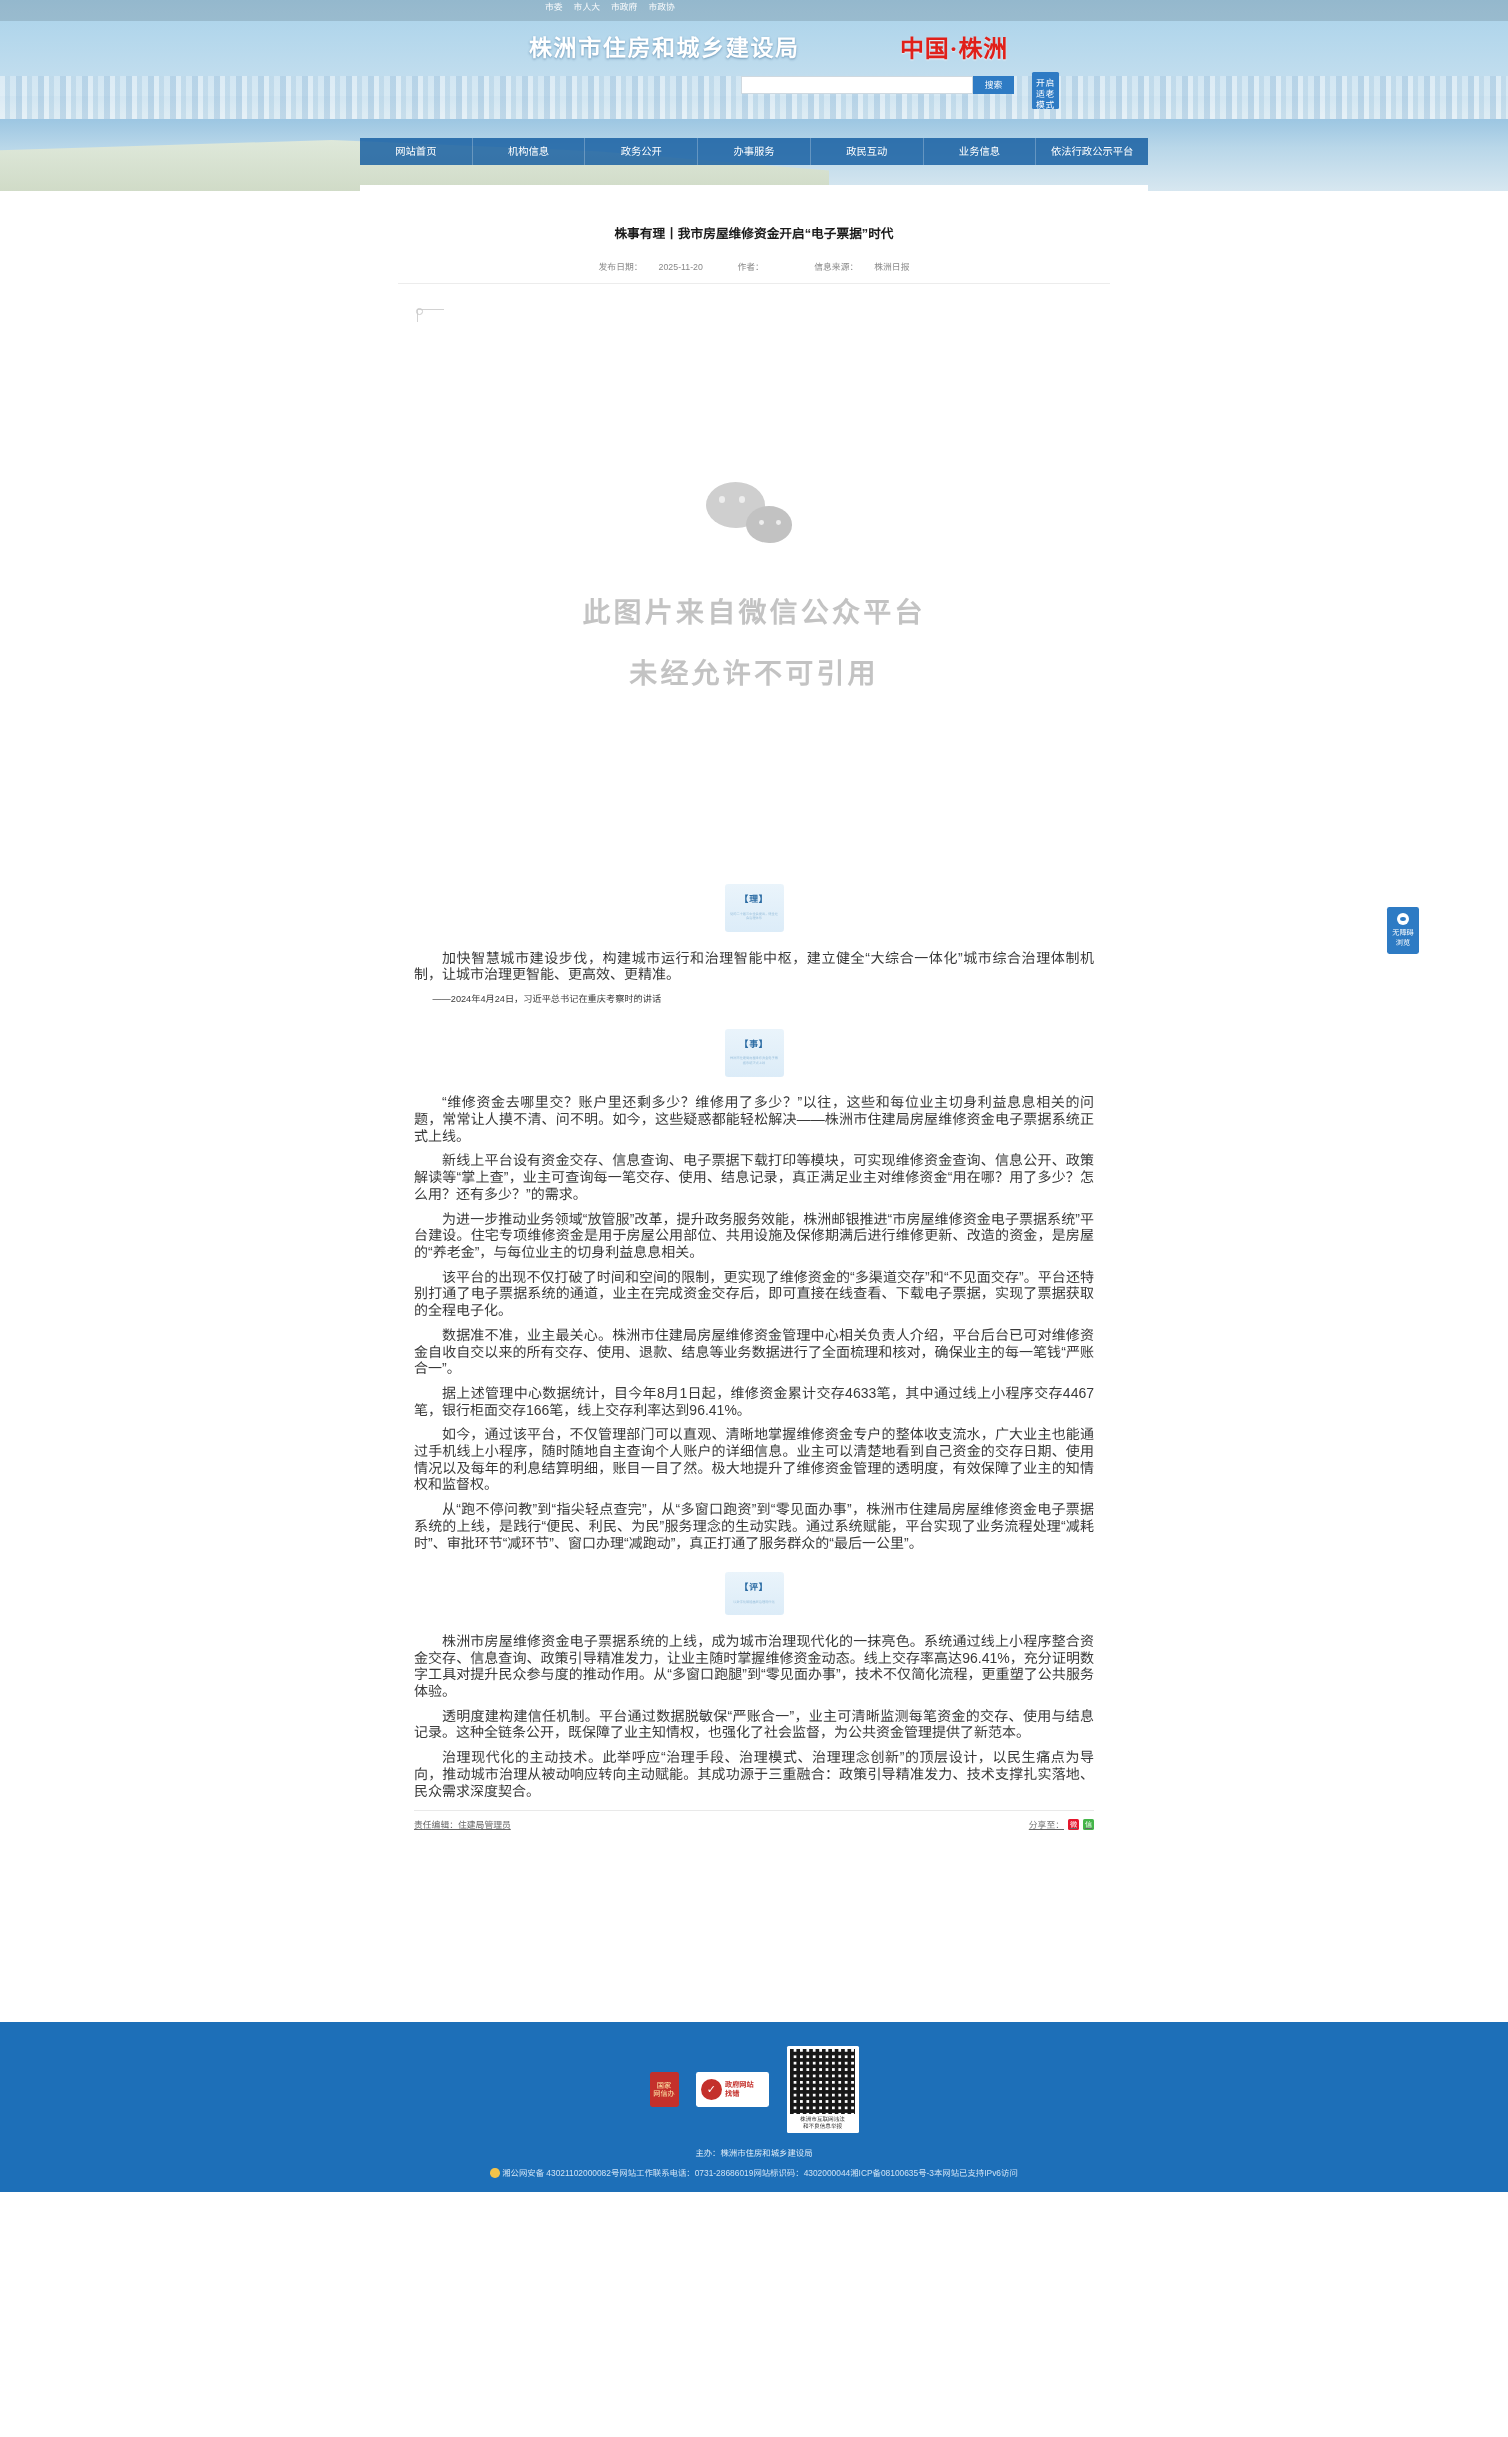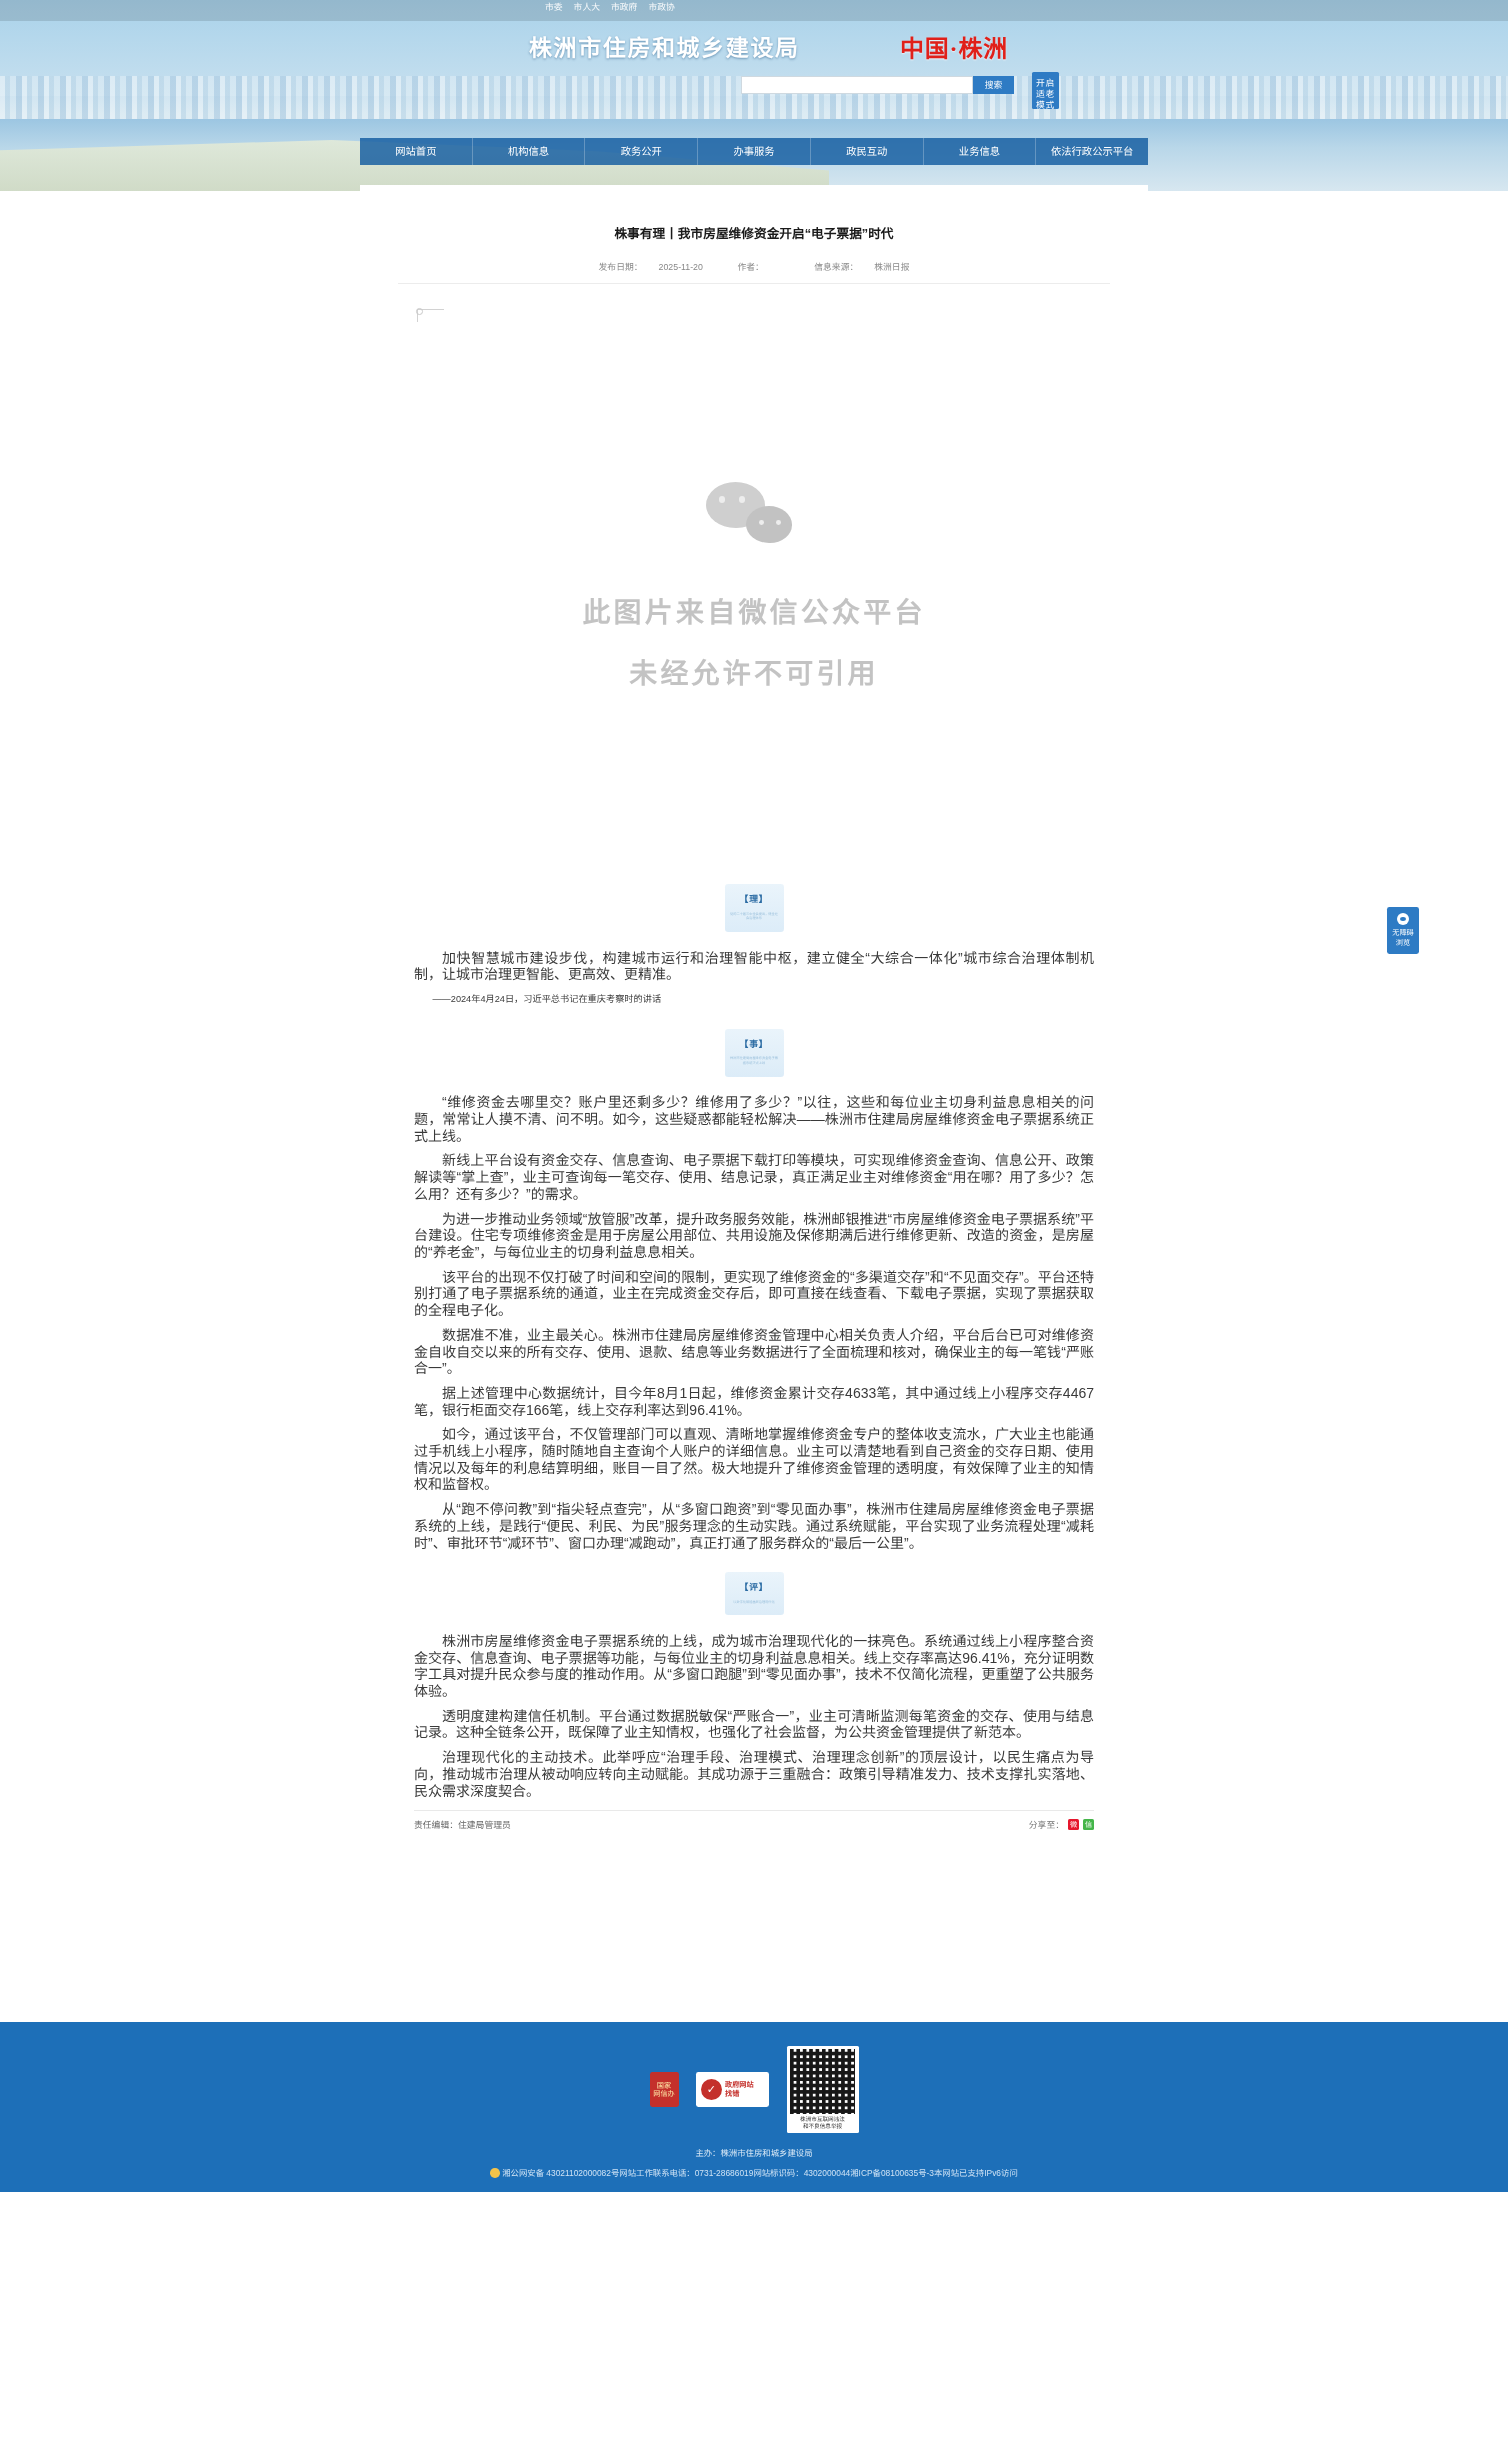--- a/index.html
+++ b/index.html
@@ -198,21 +198,21 @@
     font-size: 8.8px; color: #555; margin: 0 0 17.5px 0; line-height: 14.3px;
   }
   .footer-corner {
     position: absolute; right: 4.8px; top: -8px; width: 27px; height: 14.3px;
     border-right: 0.8px solid #d2d2d2; border-bottom: 0.8px solid #d2d2d2;
   }
 
   .editor-bar {
     margin: 11px 16px 0 16px; border-top: 0.8px solid #e9e9e9;
     height: 27px; display: flex; align-items: center;
-    justify-content: space-between; font-size: 8.8px; color: #666;
+    justify-content: space-between; font-size: 8.8px; color: #666; text-decoration: underline;
   }
   .share { display: flex; align-items: center; gap: 4px; }
   .share .lbl { color: #777; font-size: 8.8px; }
   .share .ico {
     width: 11px; height: 11px; border-radius: 1.6px; display: inline-block;
     font-size: 7.2px; color: #fff; text-align: center; line-height: 11px;
   }
   .ico-sina { background: #e6162d; }
   .ico-wx   { background: #44b549; }
 
@@ -389,21 +389,21 @@
       <p class="art-p">该平台的出现不仅打破了时间和空间的限制，更实现了维修资金的“多渠道交存”和“不见面交存”。平台还特别打通了电子票据系统的通道，业主在完成资金交存后，即可直接在线查看、下载电子票据，实现了票据获取的全程电子化。</p>
       <p class="art-p">数据准不准，业主最关心。株洲市住建局房屋维修资金管理中心相关负责人介绍，平台后台已可对维修资金自收自交以来的所有交存、使用、退款、结息等业务数据进行了全面梳理和核对，确保业主的每一笔钱“严账合一”。</p>
       <p class="art-p">据上述管理中心数据统计，目今年8月1日起，维修资金累计交存4633笔，其中通过线上小程序交存4467笔，银行柜面交存166笔，线上交存利率达到96.41%。</p>
       <p class="art-p">如今，通过该平台，不仅管理部门可以直观、清晰地掌握维修资金专户的整体收支流水，广大业主也能通过手机线上小程序，随时随地自主查询个人账户的详细信息。业主可以清楚地看到自己资金的交存日期、使用情况以及每年的利息结算明细，账目一目了然。极大地提升了维修资金管理的透明度，有效保障了业主的知情权和监督权。</p>
       <p class="art-p">从“跑不停问教”到“指尖轻点查完”，从“多窗口跑资”到“零见面办事”，株洲市住建局房屋维修资金电子票据系统的上线，是践行“便民、利民、为民”服务理念的生动实践。通过系统赋能，平台实现了业务流程处理“减耗时”、审批环节“减环节”、窗口办理“减跑动”，真正打通了服务群众的“最后一公里”。</p>
 
       <div class="sec-card">
         <div class="sec-title">【评】</div>
         <div class="sec-sub">以数字化赋能基层治理现代化</div>
       </div>
-      <p class="art-p">株洲市房屋维修资金电子票据系统的上线，成为城市治理现代化的一抹亮色。系统通过线上小程序整合资金交存、信息查询、电子票据等功能，与每位业主的切身利益息息相关。线上交存率高达96.41%，充分证明数字工具对提升民众参与度的推动作用。从“多窗口跑腿”到“零见面办事”，技术不仅简化流程，更重塑了公共服务体验。</p>
+      <p class="art-p">株洲市房屋维修资金电子票据系统的上线，成为城市治理现代化的一抹亮色。系统通过线上小程序整合资金交存、信息查询、政策引导精准发力，让业主随时掌握维修资金动态。线上交存率高达96.41%，充分证明数字工具对提升民众参与度的推动作用。从“多窗口跑腿”到“零见面办事”，技术不仅简化流程，更重塑了公共服务体验。</p>
       <p class="art-p">透明度建构建信任机制。平台通过数据脱敏保“严账合一”，业主可清晰监测每笔资金的交存、使用与结息记录。这种全链条公开，既保障了业主知情权，也强化了社会监督，为公共资金管理提供了新范本。</p>
       <p class="art-p">治理现代化的主动技术。此举呼应“治理手段、治理模式、治理理念创新”的顶层设计，以民生痛点为导向，推动城市治理从被动响应转向主动赋能。其成功源于三重融合：政策引导精准发力、技术支撑扎实落地、民众需求深度契合。</p>
     </div>
 
 
     <div class="editor-bar">
       <span>责任编辑：住建局管理员</span>
       <span class="share">
         <span class="lbl">分享至：</span>
         <span class="ico ico-sina">微</span>

